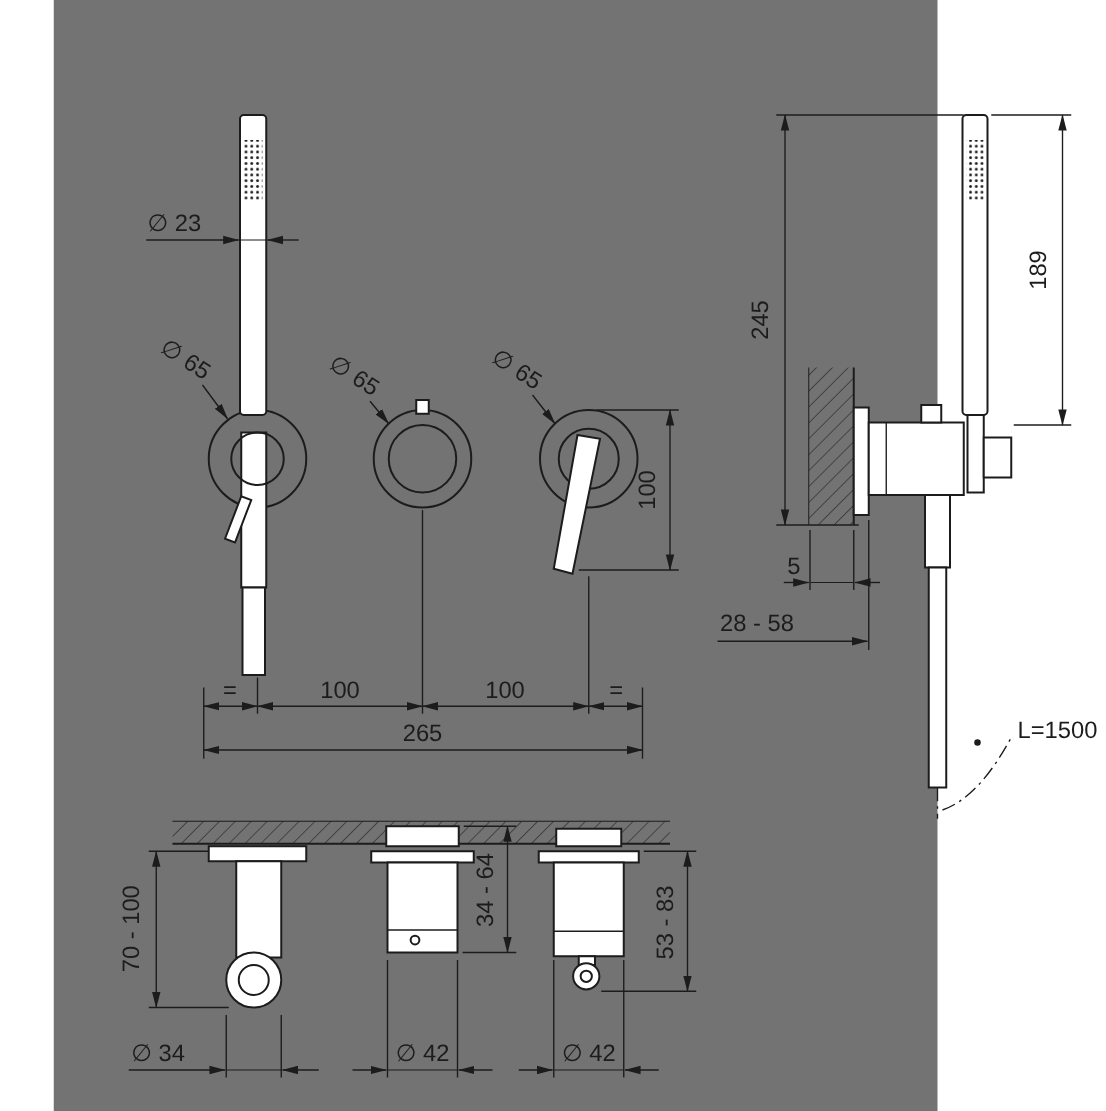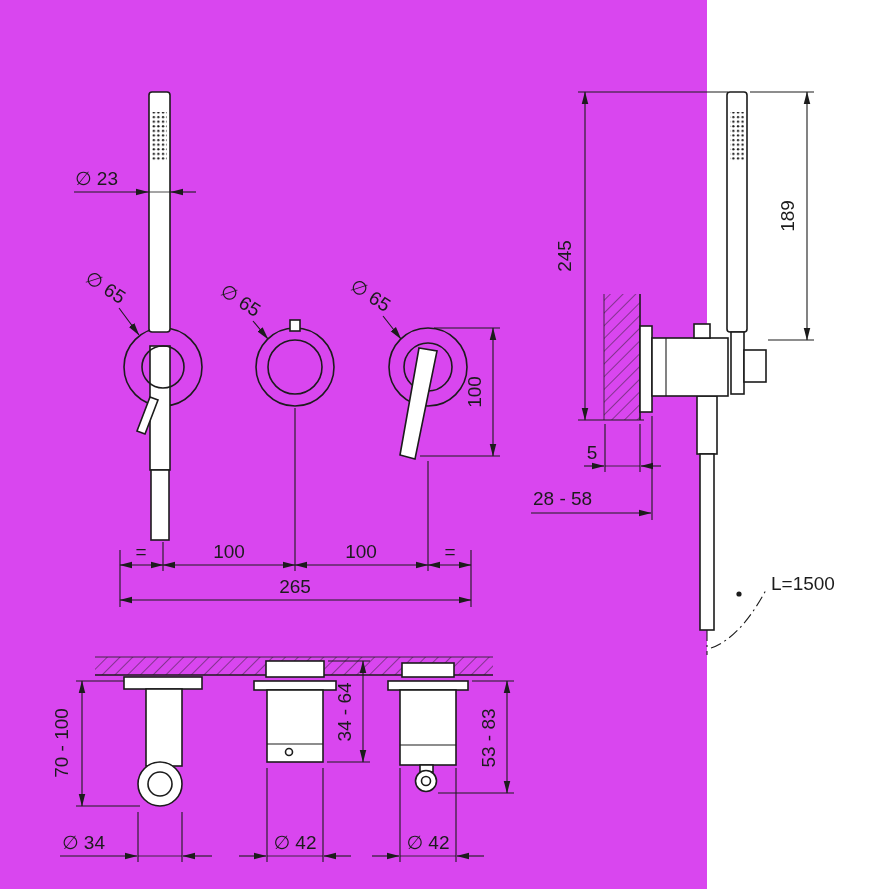--- a/index.html
+++ b/index.html
@@ -3,22 +3,23 @@
 <meta charset="utf-8">
 <style>
   html, body {
     margin: 0;
     padding: 0;
     background: #ffffff;
   }
   #canvas {
     width: 707px;
     height: 889px;
-    background: #d946ef;
+    background: #737373;
     position: relative;
+    margin-left: 43px;
   }
   svg { display: block; }
   .obj  { stroke: #1c1c1c; stroke-width: 1.6; fill: none; }
   .objw { stroke: #1c1c1c; stroke-width: 1.6; fill: #ffffff; }
   .dl   { stroke: #1c1c1c; stroke-width: 1.1; fill: none; }
   .thin { stroke: #1c1c1c; stroke-width: 0.8; fill: none; }
   .cl   { stroke: #1c1c1c; stroke-width: 1.1; fill: none; stroke-dasharray: 11 4 2 4; }
   .t {
     font-family: "Liberation Sans", "DejaVu Sans", sans-serif;
     font-size: 19px;

